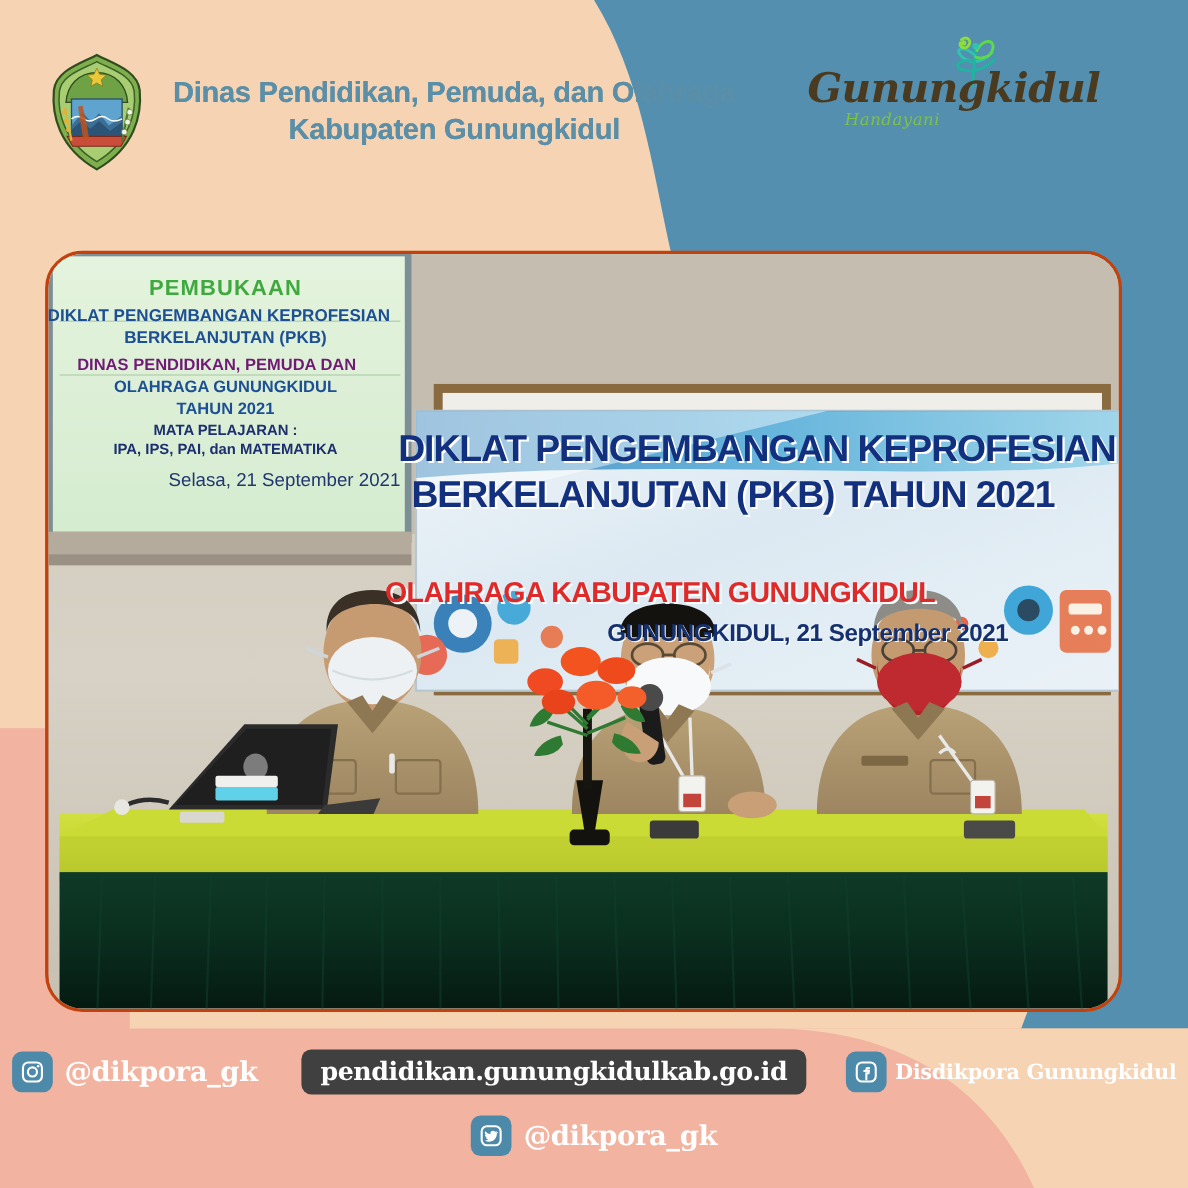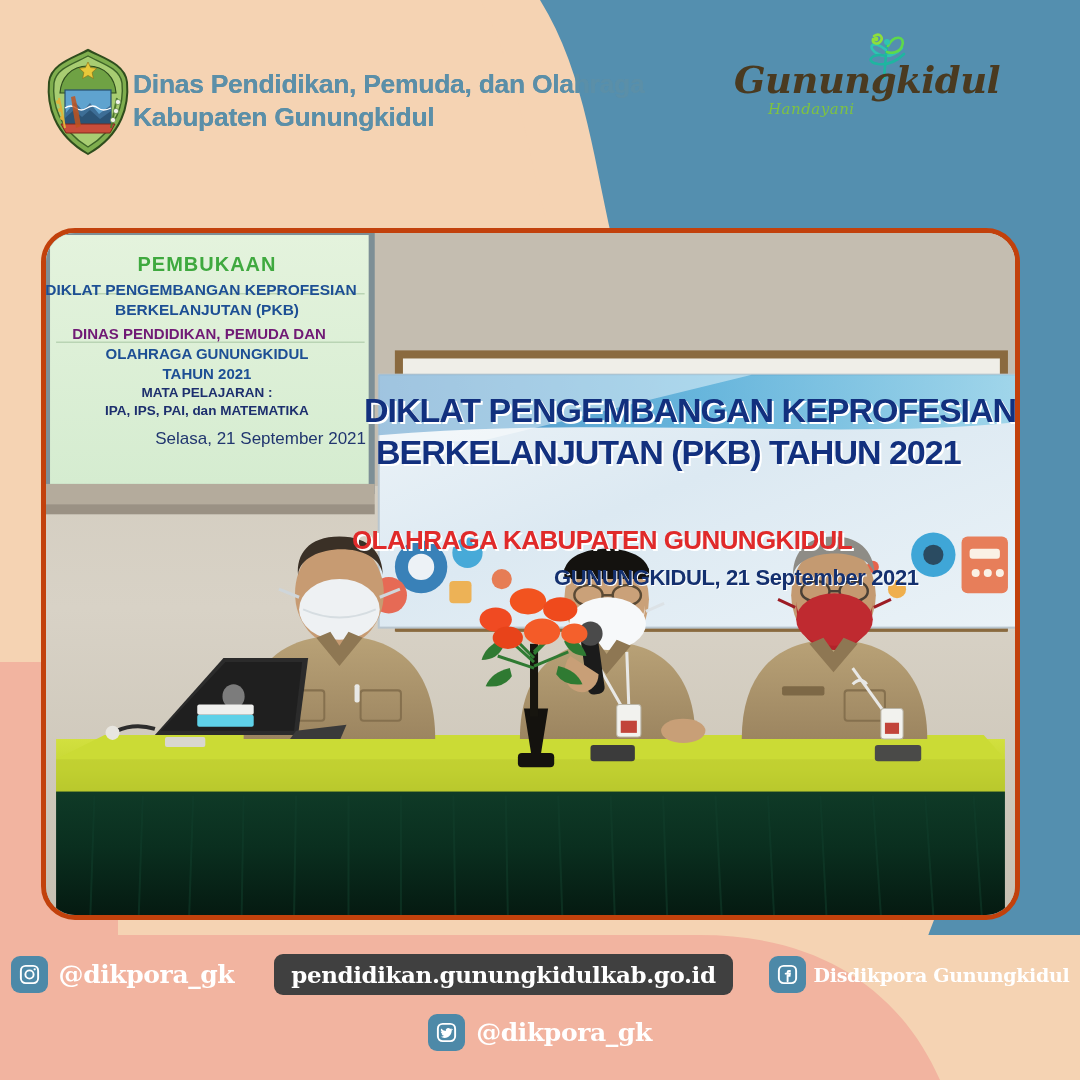--- a/index.html
+++ b/index.html
@@ -15,20 +15,21 @@
     overflow:hidden;
     background:#f5d3b3;
   }
   .bg-layer{position:absolute;inset:0;width:1080px;height:1080px;}
   .bg-layer svg{display:block;width:1080px;height:1080px;}
 
   
   .header{
     position:absolute;left:0;top:0;width:942px;height:200px;
     z-index:5;
+    text-align:center;
   }
   .crest{
     position:absolute;left:45px;top:48px;width:86px;height:108px;
   }
   .crest svg{display:block;width:86px;height:108px;}
   .org-title{
     position:absolute;left:133px;top:68px;
     color:#5b8fa8;
     font-weight:bold;
     font-size:26.5px;
@@ -59,21 +60,21 @@
     font-size:15px;
     color:#7ec242;
     letter-spacing:0.5px;
   }
   .gk-bug{position:absolute;right:6px;top:-8px;width:60px;height:58px;}
 
   
   .photo-frame{
     position:absolute;left:41px;top:228px;
     width:979px;height:692px;
-    border:5px solid #c2410c;
+    border:3px solid #c2410c;
     border-radius:34px;
     box-sizing:border-box;
     overflow:hidden;
     background:#b9b3a6;
     z-index:6;
   }
   .photo{position:absolute;inset:0;overflow:hidden;border-radius:26px;}
   .photo svg{display:block;width:100%;height:100%;}
 
   

